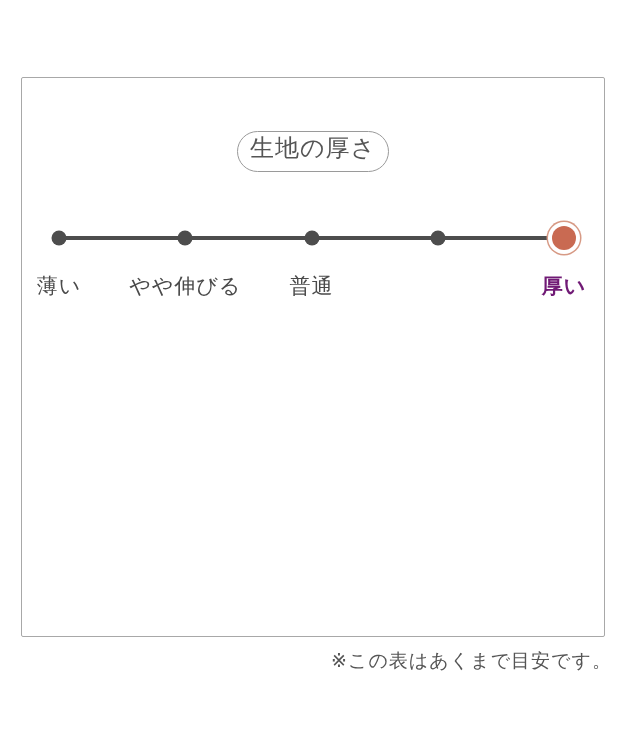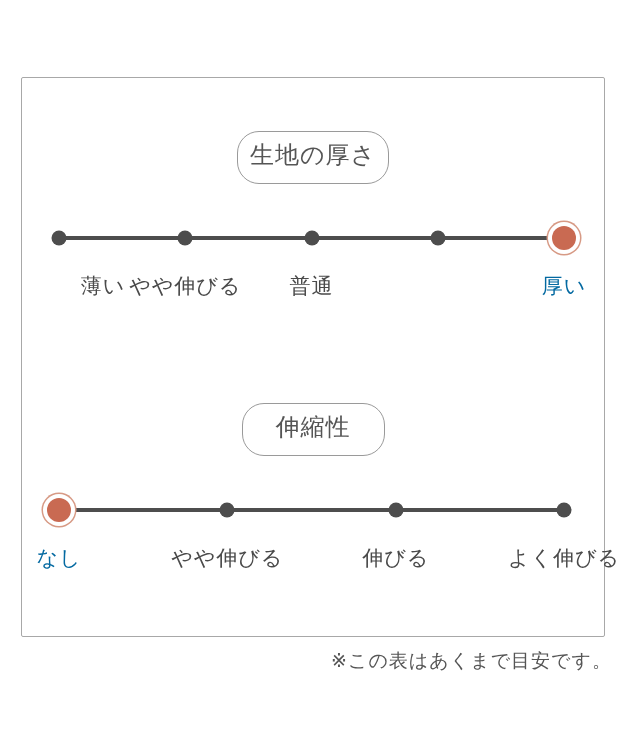--- a/index.html
+++ b/index.html
@@ -16,43 +16,43 @@
   .panel{
     position:absolute;left:21px;top:77px;width:584px;height:560px;
     border:1px solid var(--panel-border);border-radius:2px;box-sizing:border-box;
     background:#ffffff;
   }
   .scale{position:absolute;left:0;width:100%;}
   .scale-1{top:53px;}
   .scale-2{top:325px;}
   .pill-row{text-align:center;height:43px;}
   .pill{
-    display:inline-flex;align-items:flex-end;justify-content:center;
-    min-width:143px;height:53px;box-sizing:border-box;
+    display:inline-flex;align-items:flex-start;justify-content:center;
+    min-width:143px;height:41px;box-sizing:border-box;
     border:1.5px solid #9A9A9A;border-radius:22px;
-    font-size:24px;color:var(--title-color);letter-spacing:1px;padding:12px 12px;
+    font-size:24px;color:var(--title-color);letter-spacing:1px;padding:0 12px;
     background:#ffffff;
   }
   .track{position:relative;margin:62px 40px 0 37px;height:4px;}
   .line{position:absolute;left:0;right:0;top:0;height:4px;border-radius:2px;background:var(--dot);}
   .dot{
     position:absolute;top:2px;transform:translate(-50%,-50%);
     width:15px;height:15px;border-radius:50%;background:var(--dot);
   }
   .dot.selected{
     width:24px;height:24px;background:var(--accent);
     box-shadow:0 0 0 4px #ffffff,0 0 0 5.5px var(--accent-ring);
     z-index:2;
   }
   .labels{position:relative;margin:32px 40px 0 37px;height:28px;}
   .lab{
     position:absolute;top:0;transform:translateX(-50%);
     white-space:nowrap;font-size:21px;color:var(--text);letter-spacing:1px;
   }
-  .lab.selected{font-weight:400;color:#0369a1;}
+  .lab.selected{font-weight:700;color:#701a75;}
   .note{
     position:absolute;top:648px;right:13px;
     font-size:19px;color:#555555;letter-spacing:1px;margin-left:8px;
   }
 </style>
 </head>
 <body>
 
 <div class="stage">
   <div class="panel">
@@ -65,44 +65,24 @@
       </div>
       <div class="track">
         <span class="line"></span>
       <span class="dot" style="left: 0%;"></span>
           <span class="dot" style="left: 25%;"></span>
           <span class="dot" style="left: 50%;"></span>
           <span class="dot" style="left: 75%;"></span>
           <span class="dot selected" style="left: 100%;"></span>
         </div>
       <div class="labels">
-          <span class="lab" style="left: 0%; margin-left: 44px;">薄い</span>
+          <span class="lab" style="left: 0%;">薄い</span>
           <span class="lab" style="left: 25%;">やや伸びる</span>
           <span class="lab" style="left: 50%; font-family: Liberation Serif, serif;">普通</span>
           <span class="lab selected" style="left: 100%;">厚い</span>
         </div>
     </section>
 
-    <section class="scale scale-2">
-      <div class="pill-row">
-        <span class="pill">
-          <span>伸縮性</span>
-        </span>
-      </div>
-      <div class="track">
-        <span class="line"></span>
-      <span class="dot selected" style="left: 0%;"></span>
-          <span class="dot" style="left: 33.3333%;"></span>
-          <span class="dot" style="left: 66.6667%;"></span>
-          <span class="dot" style="left: 100%;"></span>
-        </div>
-      <div class="labels">
-          <span class="lab selected" style="left: 0%;">なし</span>
-          <span class="lab" style="left: 33.3333%;">やや伸びる</span>
-          <span class="lab" style="left: 66.6667%;">伸びる</span>
-          <span class="lab" style="left: 100%;">よく伸びる</span>
-        </div>
-    </section>
 
   </div>
 
   <div class="note">※この表はあくまで目安です。</div>
 </div>
 
 </body></html>

